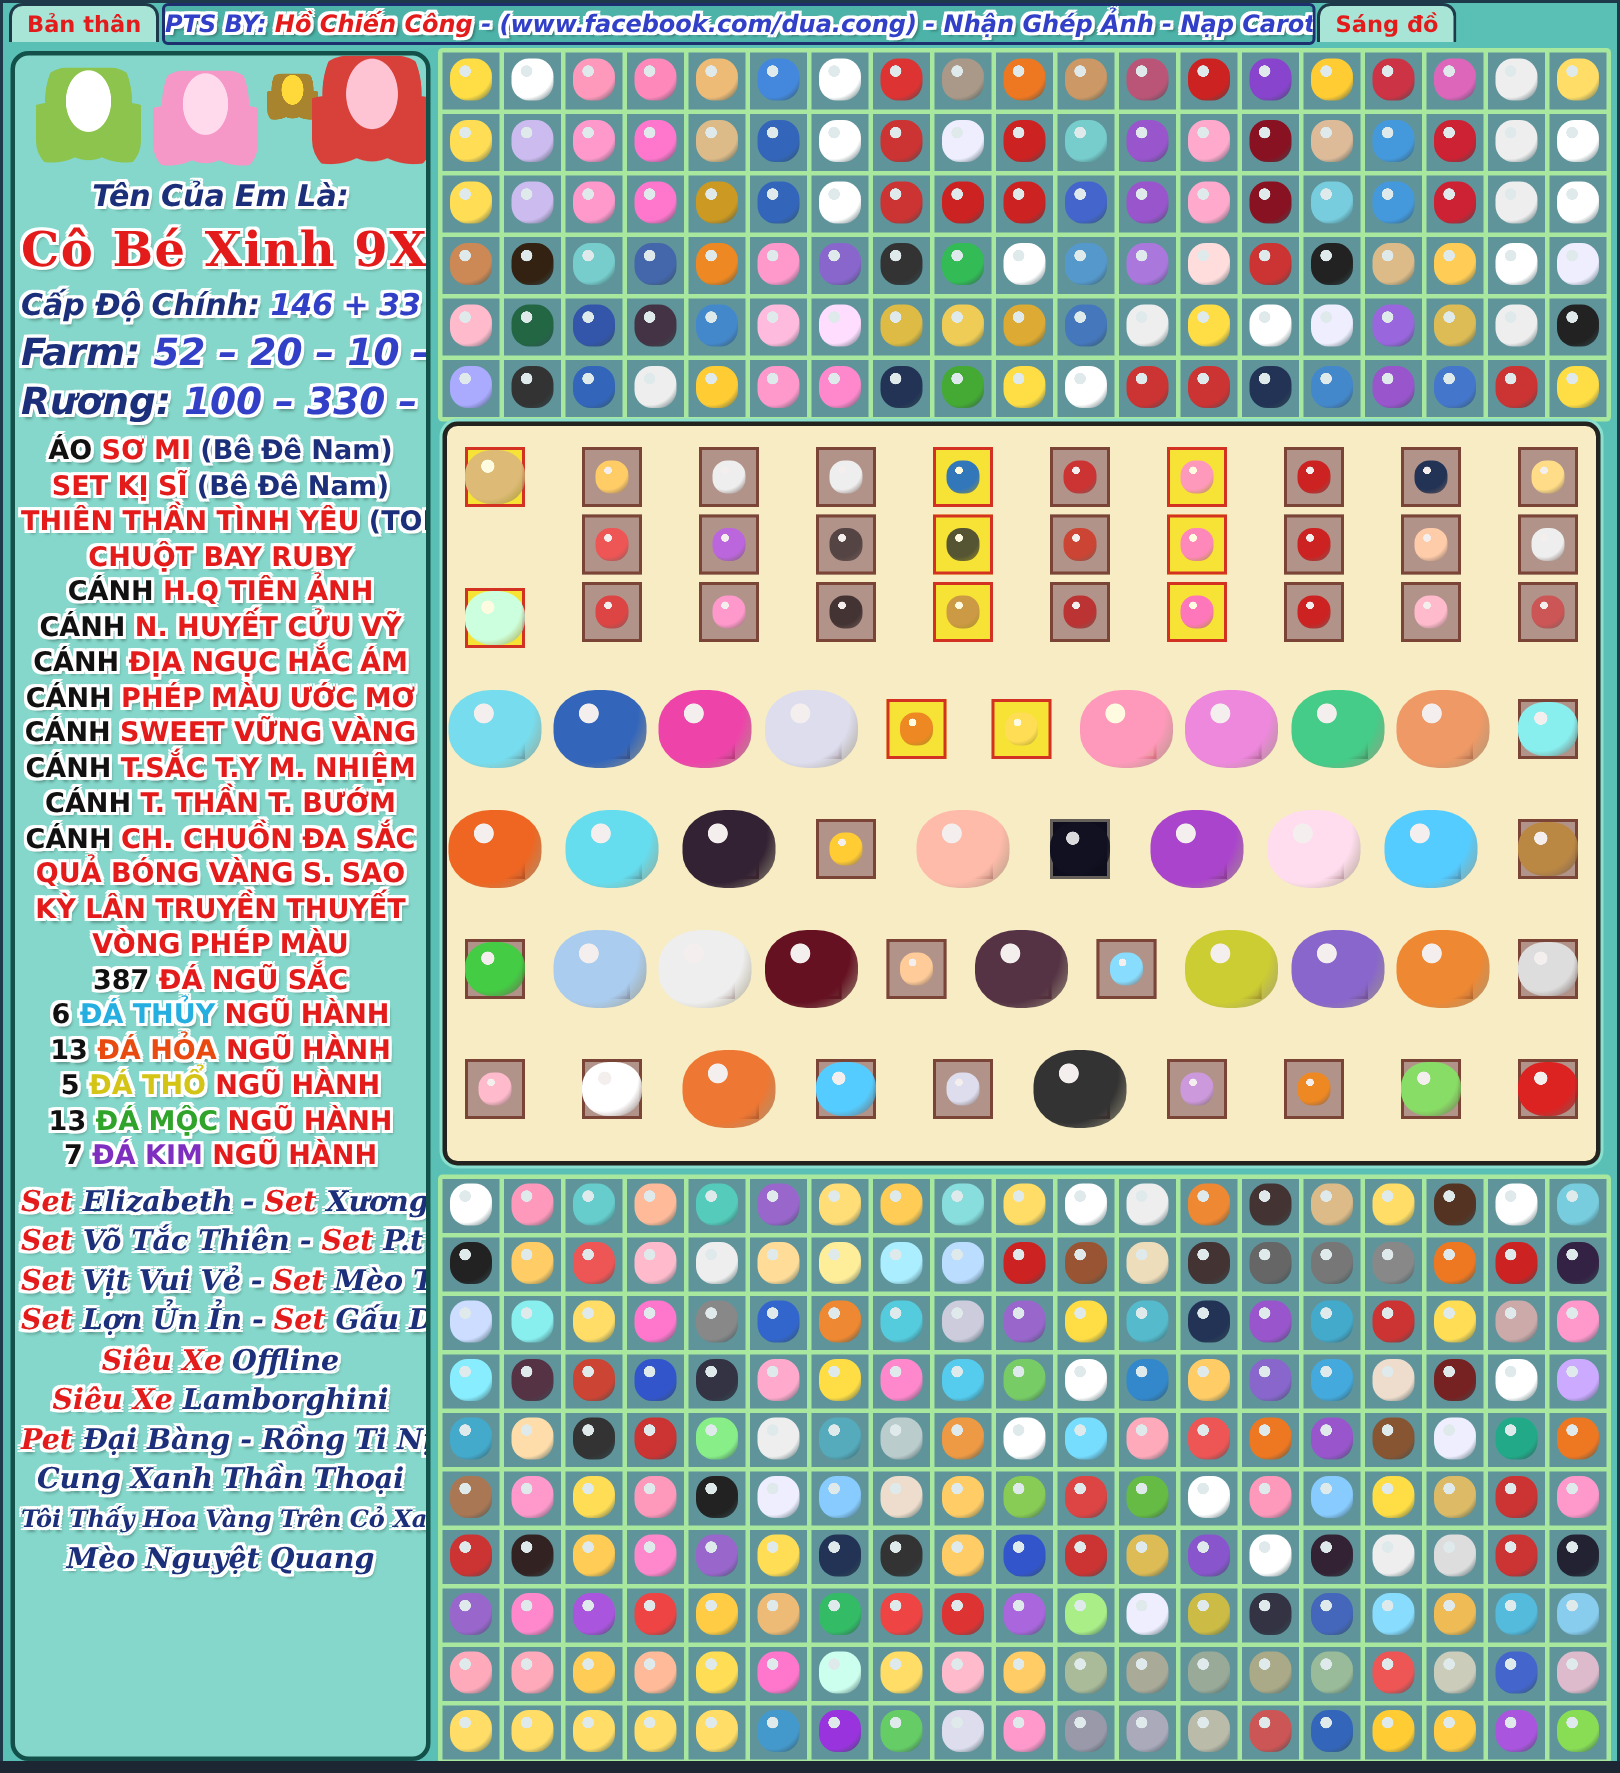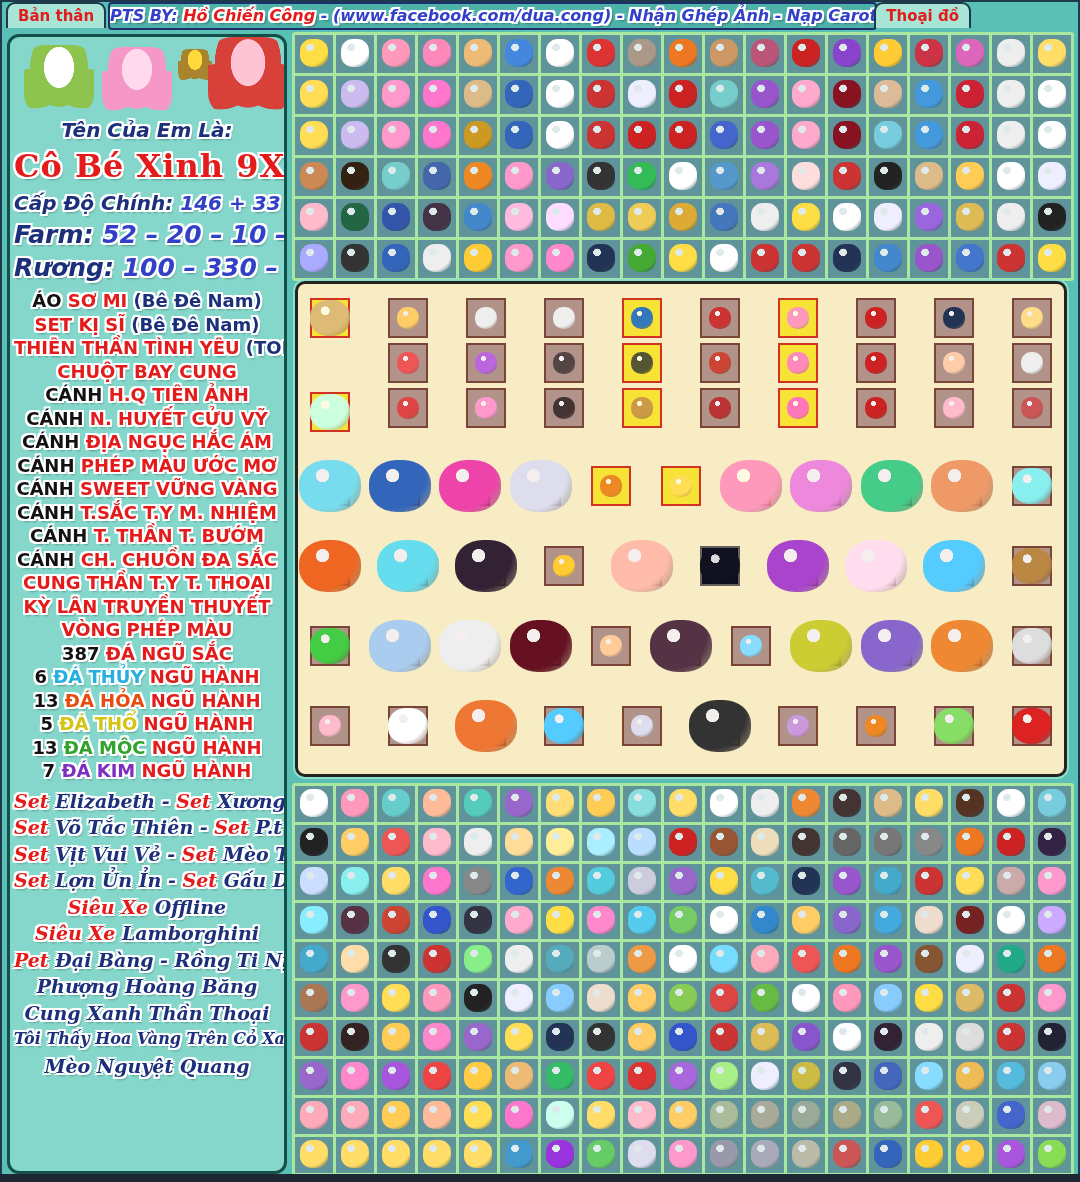--- a/index.html
+++ b/index.html
@@ -80,65 +80,64 @@
   .srow .slot{overflow:visible;} 
 </style>
 </head>
 <body>
 
 <div id="frame"></div>
 
 <div id="header">
   <div class="tab" id="tab-left">Bản thân</div>
   <div id="banner"><span class="t-b">PTS BY:</span><span class="t-r"> Hồ Chiến Công</span><span class="t-b"> - (www.facebook.com/dua.cong) - Nhận Ghép Ảnh - Nạp Carot - Up Xu - Sự Kiện</span></div>
-  <div class="tab" id="tab-right">Thoại đồ</div>
+  <div class="tab" id="tab-right">Sáng đồ</div>
 </div>
 
 <div id="sidebar">
   <div id="charas">
       <div class="chara c0" style="--a: #ffffff; --b: #8cc44e;"></div>
       <div class="chara c1" style="--a: #ffd9ec; --b: #f598c8;"></div>
       <div class="chara c2" style="--a: #ffd93a; --b: #a8842e;"></div>
       <div class="chara c3" style="--a: #ffc4d4; --b: #d8403a;"></div>
     </div>
   <div id="sidebar-lines">
       <div class="line hdr"><span class="t-n">Tên Của Em Là:</span></div>
       <div class="line name"><span class="t-r">Cô Bé Xinh 9X</span></div>
       <div class="line lvl"><span class="t-n">Cấp Độ Chính: </span><span class="t-b">146 + 33 %</span></div>
       <div class="line farm"><span class="t-n">Farm: </span><span class="t-b">52 – 20 – 10 – 50</span></div>
       <div class="line farm"><span class="t-n">Rương: </span><span class="t-b">100 – 330 – 50</span></div>
       <div class="line it gap"><span class="t-k">ÁO </span><span class="t-r">SƠ MI </span><span class="t-n">(Bê Đê Nam)</span></div>
       <div class="line it"><span class="t-r">SET KỊ SĨ </span><span class="t-n">(Bê Đê Nam)</span></div>
       <div class="line it"><span class="t-r">THIÊN THẦN TÌNH YÊU </span><span class="t-n">(TOP)</span></div>
-      <div class="line it"><span class="t-r">CHUỘT BAY CUNG</span></div>
+      <div class="line it"><span class="t-r">CHUỘT BAY RUBY</span></div>
       <div class="line it"><span class="t-k">CÁNH </span><span class="t-r">H.Q TIÊN ẢNH</span></div>
       <div class="line it"><span class="t-k">CÁNH </span><span class="t-r">N. HUYẾT CỬU VỸ</span></div>
       <div class="line it"><span class="t-k">CÁNH </span><span class="t-r">ĐỊA NGỤC HẮC ÁM</span></div>
       <div class="line it"><span class="t-k">CÁNH </span><span class="t-r">PHÉP MÀU ƯỚC MƠ</span></div>
       <div class="line it"><span class="t-k">CÁNH </span><span class="t-r">SWEET VỮNG VÀNG</span></div>
       <div class="line it"><span class="t-k">CÁNH </span><span class="t-r">T.SẮC T.Y M. NHIỆM</span></div>
       <div class="line it"><span class="t-k">CÁNH </span><span class="t-r">T. THẦN T. BƯỚM</span></div>
       <div class="line it"><span class="t-k">CÁNH </span><span class="t-r">CH. CHUỒN ĐA SẮC</span></div>
-      <div class="line it"><span class="t-r">CUNG THẦN T.Y T. THOẠI</span></div>
+      <div class="line it"><span class="t-r">QUẢ BÓNG VÀNG S. SAO</span></div>
       <div class="line it"><span class="t-r">KỲ LÂN TRUYỀN THUYẾT</span></div>
       <div class="line it"><span class="t-r">VÒNG PHÉP MÀU</span></div>
       <div class="line it"><span class="t-k">387 </span><span class="t-r">ĐÁ NGŨ SẮC</span></div>
       <div class="line it"><span class="t-k">6 </span><span class="t-c">ĐÁ THỦY </span><span class="t-r">NGŨ HÀNH</span></div>
       <div class="line it"><span class="t-k">13 </span><span class="t-o">ĐÁ HỎA </span><span class="t-r">NGŨ HÀNH</span></div>
       <div class="line it"><span class="t-k">5 </span><span class="t-y">ĐÁ THỔ </span><span class="t-r">NGŨ HÀNH</span></div>
       <div class="line it"><span class="t-k">13 </span><span class="t-g">ĐÁ MỘC </span><span class="t-r">NGŨ HÀNH</span></div>
       <div class="line it"><span class="t-k">7 </span><span class="t-p">ĐÁ KIM </span><span class="t-r">NGŨ HÀNH</span></div>
       <div class="line set gap"><span class="t-r">Set </span><span class="t-n">Elizabeth - </span><span class="t-r">Set </span><span class="t-n">Xương Khô</span></div>
       <div class="line set"><span class="t-r">Set </span><span class="t-n">Võ Tắc Thiên - </span><span class="t-r">Set </span><span class="t-n">P.t A.Sáng</span></div>
       <div class="line set"><span class="t-r">Set </span><span class="t-n">Vịt Vui Vẻ - </span><span class="t-r">Set </span><span class="t-n">Mèo T. Trắng</span></div>
       <div class="line set"><span class="t-r">Set </span><span class="t-n">Lợn Ủn Ỉn - </span><span class="t-r">Set </span><span class="t-n">Gấu Dâu</span></div>
       <div class="line set"><span class="t-r">Siêu Xe </span><span class="t-n">Offline</span></div>
       <div class="line set"><span class="t-r">Siêu Xe </span><span class="t-n">Lamborghini</span></div>
       <div class="line set"><span class="t-r">Pet </span><span class="t-n">Đại Bàng - Rồng Ti Nị</span></div>
-      <div class="line set"><span class="t-n">Phượng Hoàng Băng</span></div>
       <div class="line set"><span class="t-n">Cung Xanh Thần Thoại</span></div>
       <div class="line set sm"><span class="t-n">Tôi Thấy Hoa Vàng Trên Cỏ Xanh</span></div>
       <div class="line set"><span class="t-n">Mèo Nguyệt Quang</span></div>
     </div>
 </div>
 
 <div id="top-grid" class="grid">
     <div class="cell">
       <div class="sprite" style="--c: #fd4;"></div>
     </div>

